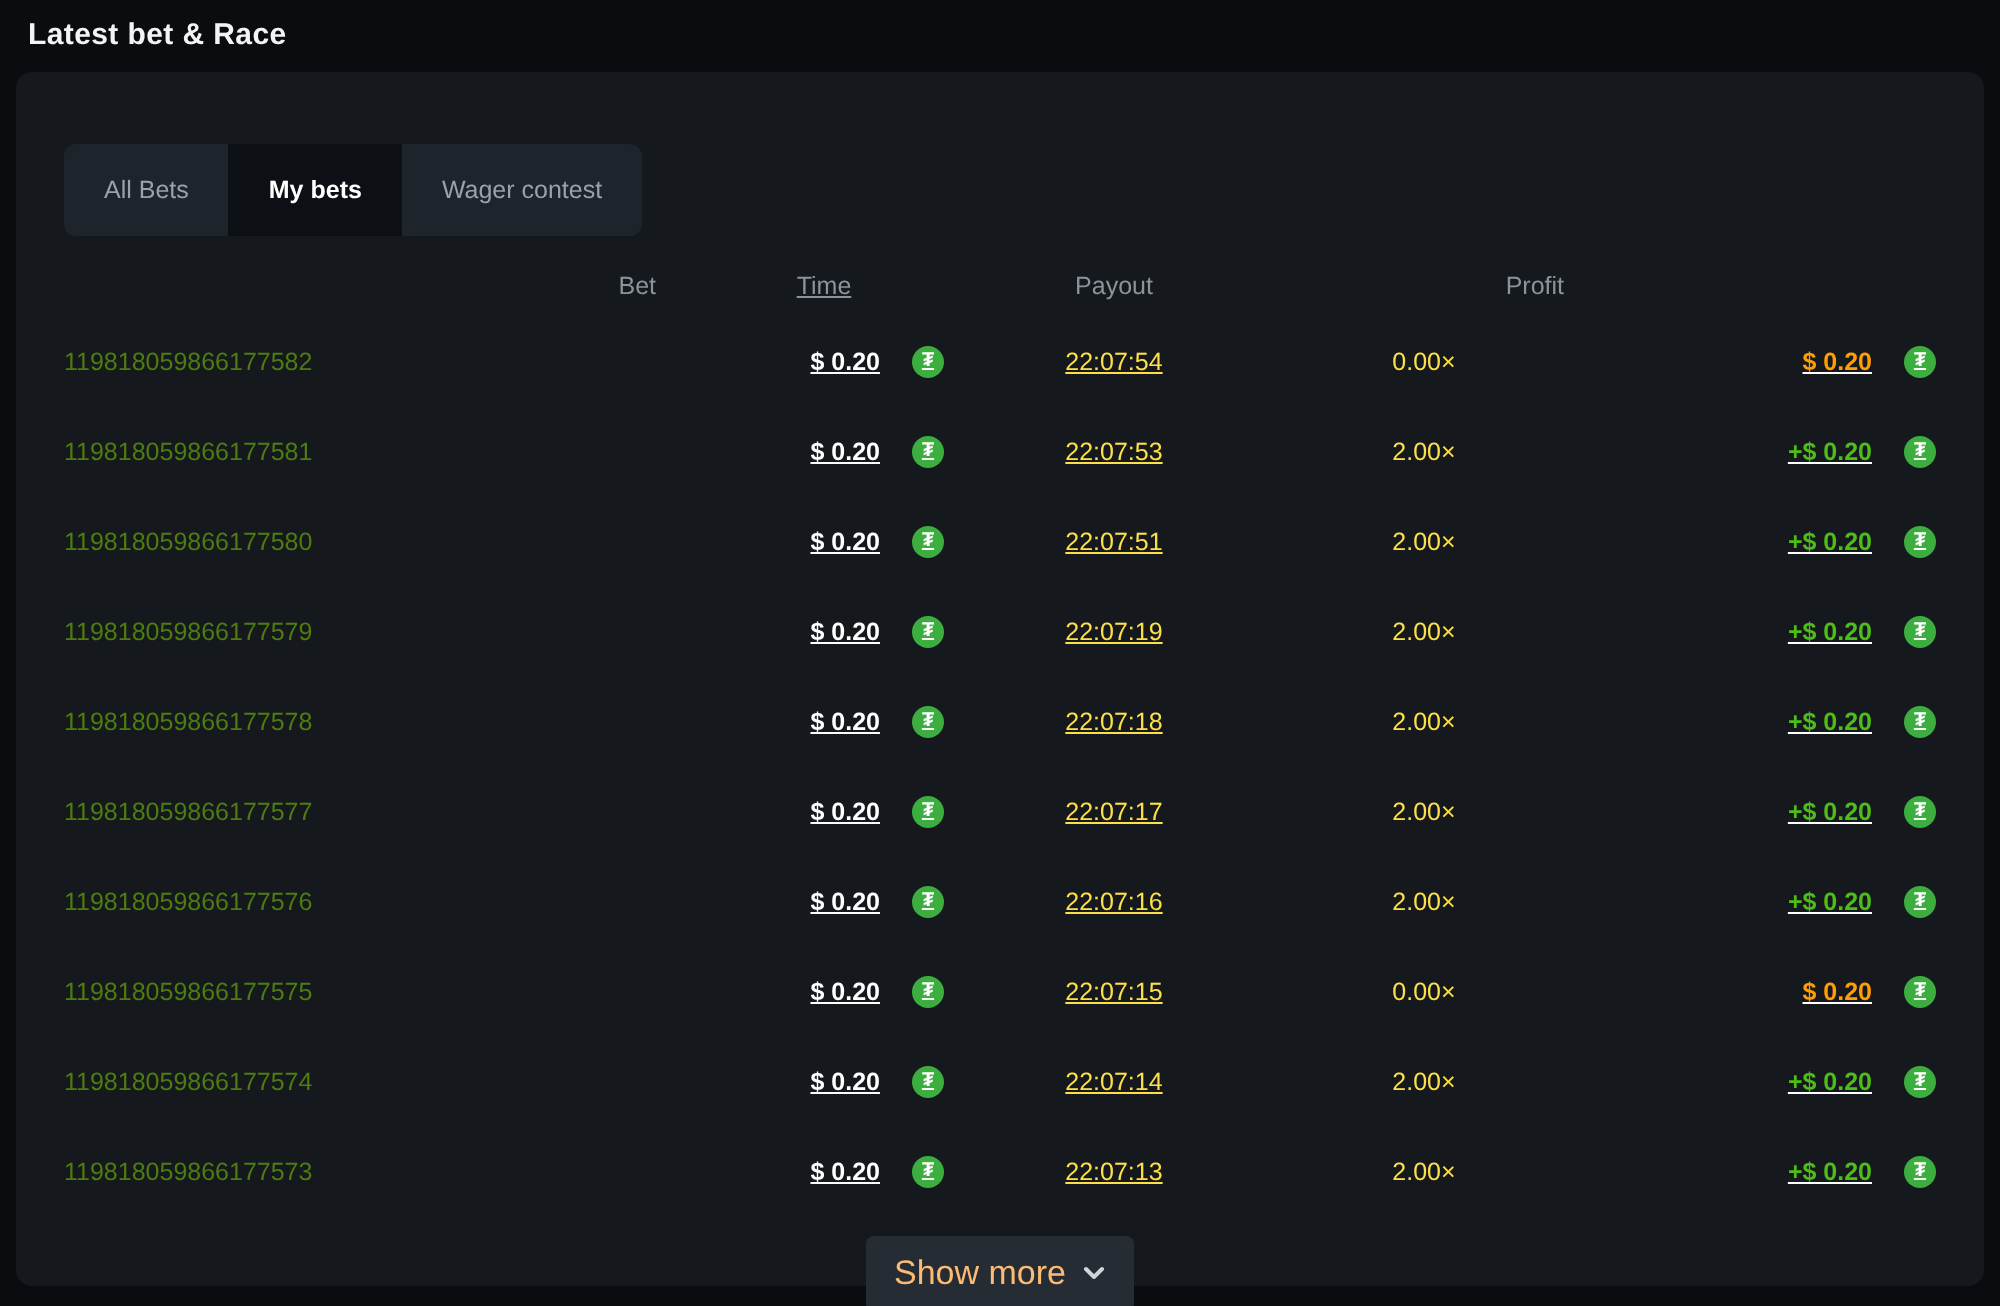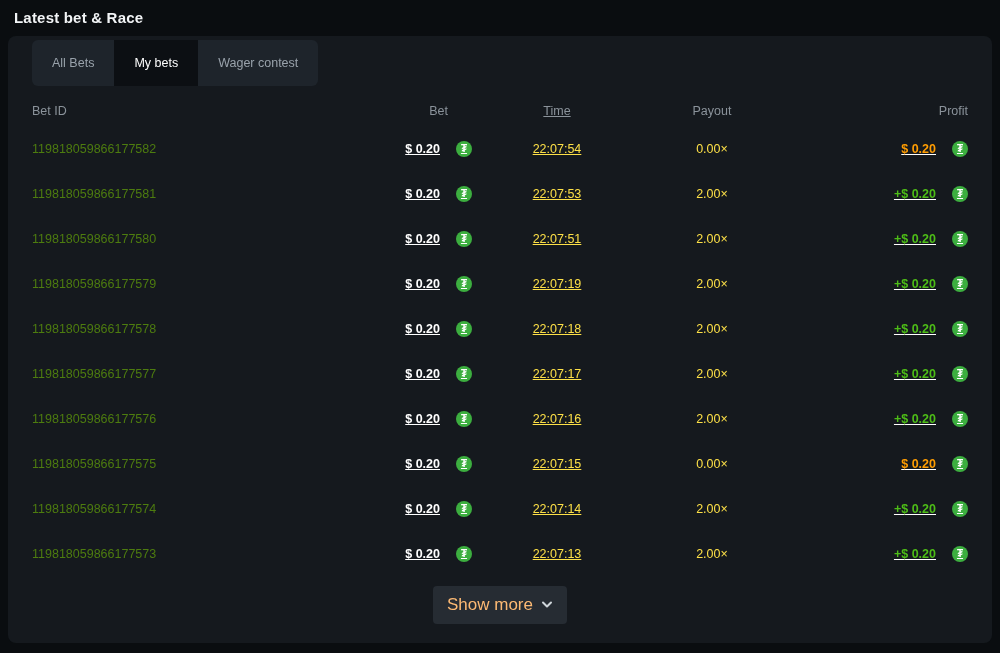--- a/index.html
+++ b/index.html
@@ -12,21 +12,21 @@
     -webkit-font-smoothing:antialiased;
   }
   .page-header { padding:9px 14px 10px; }
   .page-title { font-size:15px; font-weight:700; letter-spacing:.2px; color:#f2f4f6; }
 
   .panel {
     margin:0 8px;
     height:607px;
     background:#15191e;
     border-radius:8px;
-    padding:4px 24px 0;
+    padding:36px 24px 0;
   }
 
   
   .tabs {
     display:inline-flex;
     background:#1e242b;
     border-radius:6px;
     overflow:hidden;
   }
   .tab {
@@ -36,21 +36,21 @@
     background:transparent;
     color:#99a2ab;
     font-size:12.5px;
     font-family:"Liberation Sans", sans-serif;
     cursor:pointer;
     white-space:nowrap;
   }
   .tab.active {
     background:#0c0f13;
     color:#ffffff;
-    font-weight:400;
+    font-weight:700;
   }
 
   
   .thead, .trow {
     display:grid;
     grid-template-columns:320px 120px 170px 140px 1fr;
     align-items:center;
   }
   .thead {
     margin-top:10px;
@@ -121,21 +121,20 @@
 
 <div class="panel">
 
   <div class="tabs">
     <button class="tab">All Bets</button>
     <button class="tab active">My bets</button>
     <button class="tab">Wager contest</button>
   </div>
 
   <div class="thead">
-    <div class="c-id">Bet ID</div>
     <div class="c-bet">Bet</div>
     <div class="c-time">Time</div>
     <div class="c-payout">Payout</div>
     <div class="c-profit">Profit</div>
   </div>
 
   <div>
 
     <div class="trow">
       <div class="c-id">119818059866177582</div>

